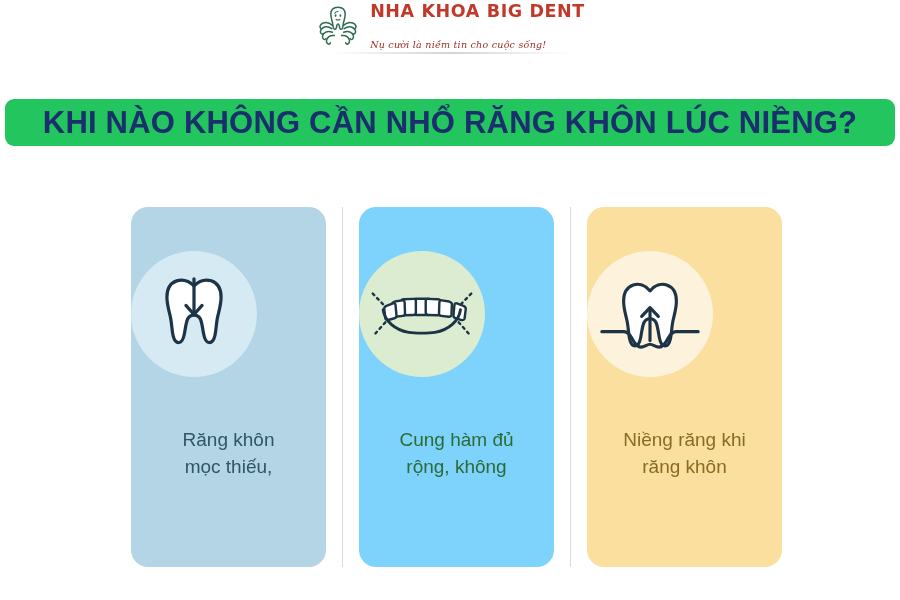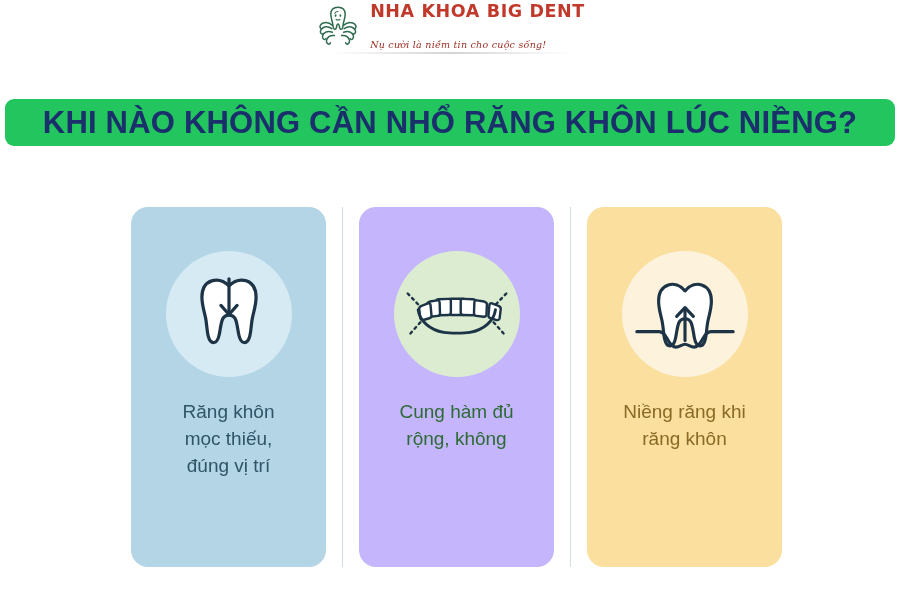--- a/index.html
+++ b/index.html
@@ -100,22 +100,22 @@
     width: 657px;
     height: 360px;
     display: flex;
     align-items: stretch;
   }
   .card {
     width: 195px;
     border-radius: 17px;
     display: flex;
     flex-direction: column;
-    align-items: center;
     position: relative;
+    gap: 28px;
   }
   .card-gap {
     width: 33px;
     flex: 0 0 auto;
     display: flex;
     justify-content: center;
   }
   .divider {
     width: 1px;
     height: 100%;
@@ -186,29 +186,28 @@
         <svg viewBox="0 0 80 88" width="76" height="84" aria-hidden="true">
           <path d="M40 14.5c-5.5-5.5-12.5-7.2-18.2-5.4C15 11.4 11.5 17.8 11.5 26.4c0 8.2 2.4 14.3 3.9 21.9 1.3 6.5 1.3 13.1 2.6 18.4 1.1 4.6 3.4 7.6 6.3 7.3 3.3-.3 4.6-3.9 5.6-9.2 1-5.3 1.7-11.8 3.4-15.5 1.3-2.8 3.2-4.2 6.7-4.2s5.4 1.4 6.7 4.2c1.7 3.7 2.4 10.2 3.4 15.5 1 5.3 2.3 8.9 5.6 9.2 2.9.3 5.2-2.7 6.3-7.3 1.3-5.3 1.3-11.9 2.6-18.4 1.5-7.6 3.9-13.7 3.9-21.9 0-8.6-3.5-15-10.3-17.3C52.5 7.3 45.5 9 40 14.5z" fill="#ffffff" stroke="#1d3446" stroke-width="3.4" stroke-linejoin="round"></path>
           <line x1="40" y1="7" x2="40" y2="44" stroke="#1d3446" stroke-width="3.4" stroke-linecap="round"></line>
           <polyline points="31.5,35 40,44.5 48.5,35" fill="none" stroke="#1d3446" stroke-width="3.4" stroke-linecap="round" stroke-linejoin="round"></polyline>
         </svg>
       </span>
     </div>
     <div class="card-label" style="color:#2f5567;">
       <div>Răng khôn</div>
       <div>mọc thiếu,</div>
-      <div>đúng vị trí</div>
     </div>
   </div>
 
   <div class="card-gap">
       <div class="divider"></div>
     </div>
 
-  <div class="card" style="background:#c4b5fd;">
+  <div class="card" style="background:#7dd3fc;">
     <div class="icon-circle" style="background:#dcecd0;">
       <span>
         <svg viewBox="0 0 112 62" width="104" height="58" aria-hidden="true">
           <g fill="#ffffff" stroke="#1d3446" stroke-width="2.6" stroke-linejoin="round" stroke-linecap="round">
             <path d="M49.5 14.5h13c1.6 0 2.6 1 2.6 2.5v12.4c0 1.6-1.1 2.6-2.6 2.6h-13c-1.6 0-2.6-1-2.6-2.6V17c0-1.5 1-2.5 2.6-2.5z"></path>
             <path d="M36.5 15.2l10.4-.5c1.5-.1 2.5.9 2.5 2.4v12.4c0 1.5-1 2.5-2.5 2.5l-10.4.3c-1.5 0-2.6-1-2.7-2.5l-.3-11.9c0-1.5 1.1-2.6 3-2.7z"></path>
             <path d="M62.5 14.7l10.4.5c1.9.1 3 1.2 3 2.7l-.3 11.9c-.1 1.5-1.2 2.5-2.7 2.5l-10.4-.3c-1.5 0-2.5-1-2.5-2.5V17.1c0-1.5 1-2.5 2.5-2.4z"></path>
             <path d="M26.7 17.6l8-1.3c1.5-.2 2.6.8 2.6 2.3l.4 11.6c.1 1.5-.9 2.6-2.4 2.8l-8.1 1c-1.5.2-2.7-.8-2.9-2.3l-.5-10.8c-.1-1.5.9-2.8 2.9-3.3z"></path>
             <path d="M77.3 16.3l8 1.3c2 .5 3 1.8 2.9 3.3l-.5 10.8c-.2 1.5-1.4 2.5-2.9 2.3l-8.1-1c-1.5-.2-2.5-1.3-2.4-2.8l.4-11.6c0-1.5 1.1-2.5 2.6-2.3z"></path>
             <path d="M18.4 21.9l6.4-2.3c1.4-.5 2.6.3 2.7 1.8l1 11.1c.1 1.5-.8 2.7-2.2 3.1l-6.7 1.9c-1.4.4-2.8-.4-3.1-1.9l-1.2-9.8c-.2-1.5.6-3.1 3.1-3.9z"></path>

